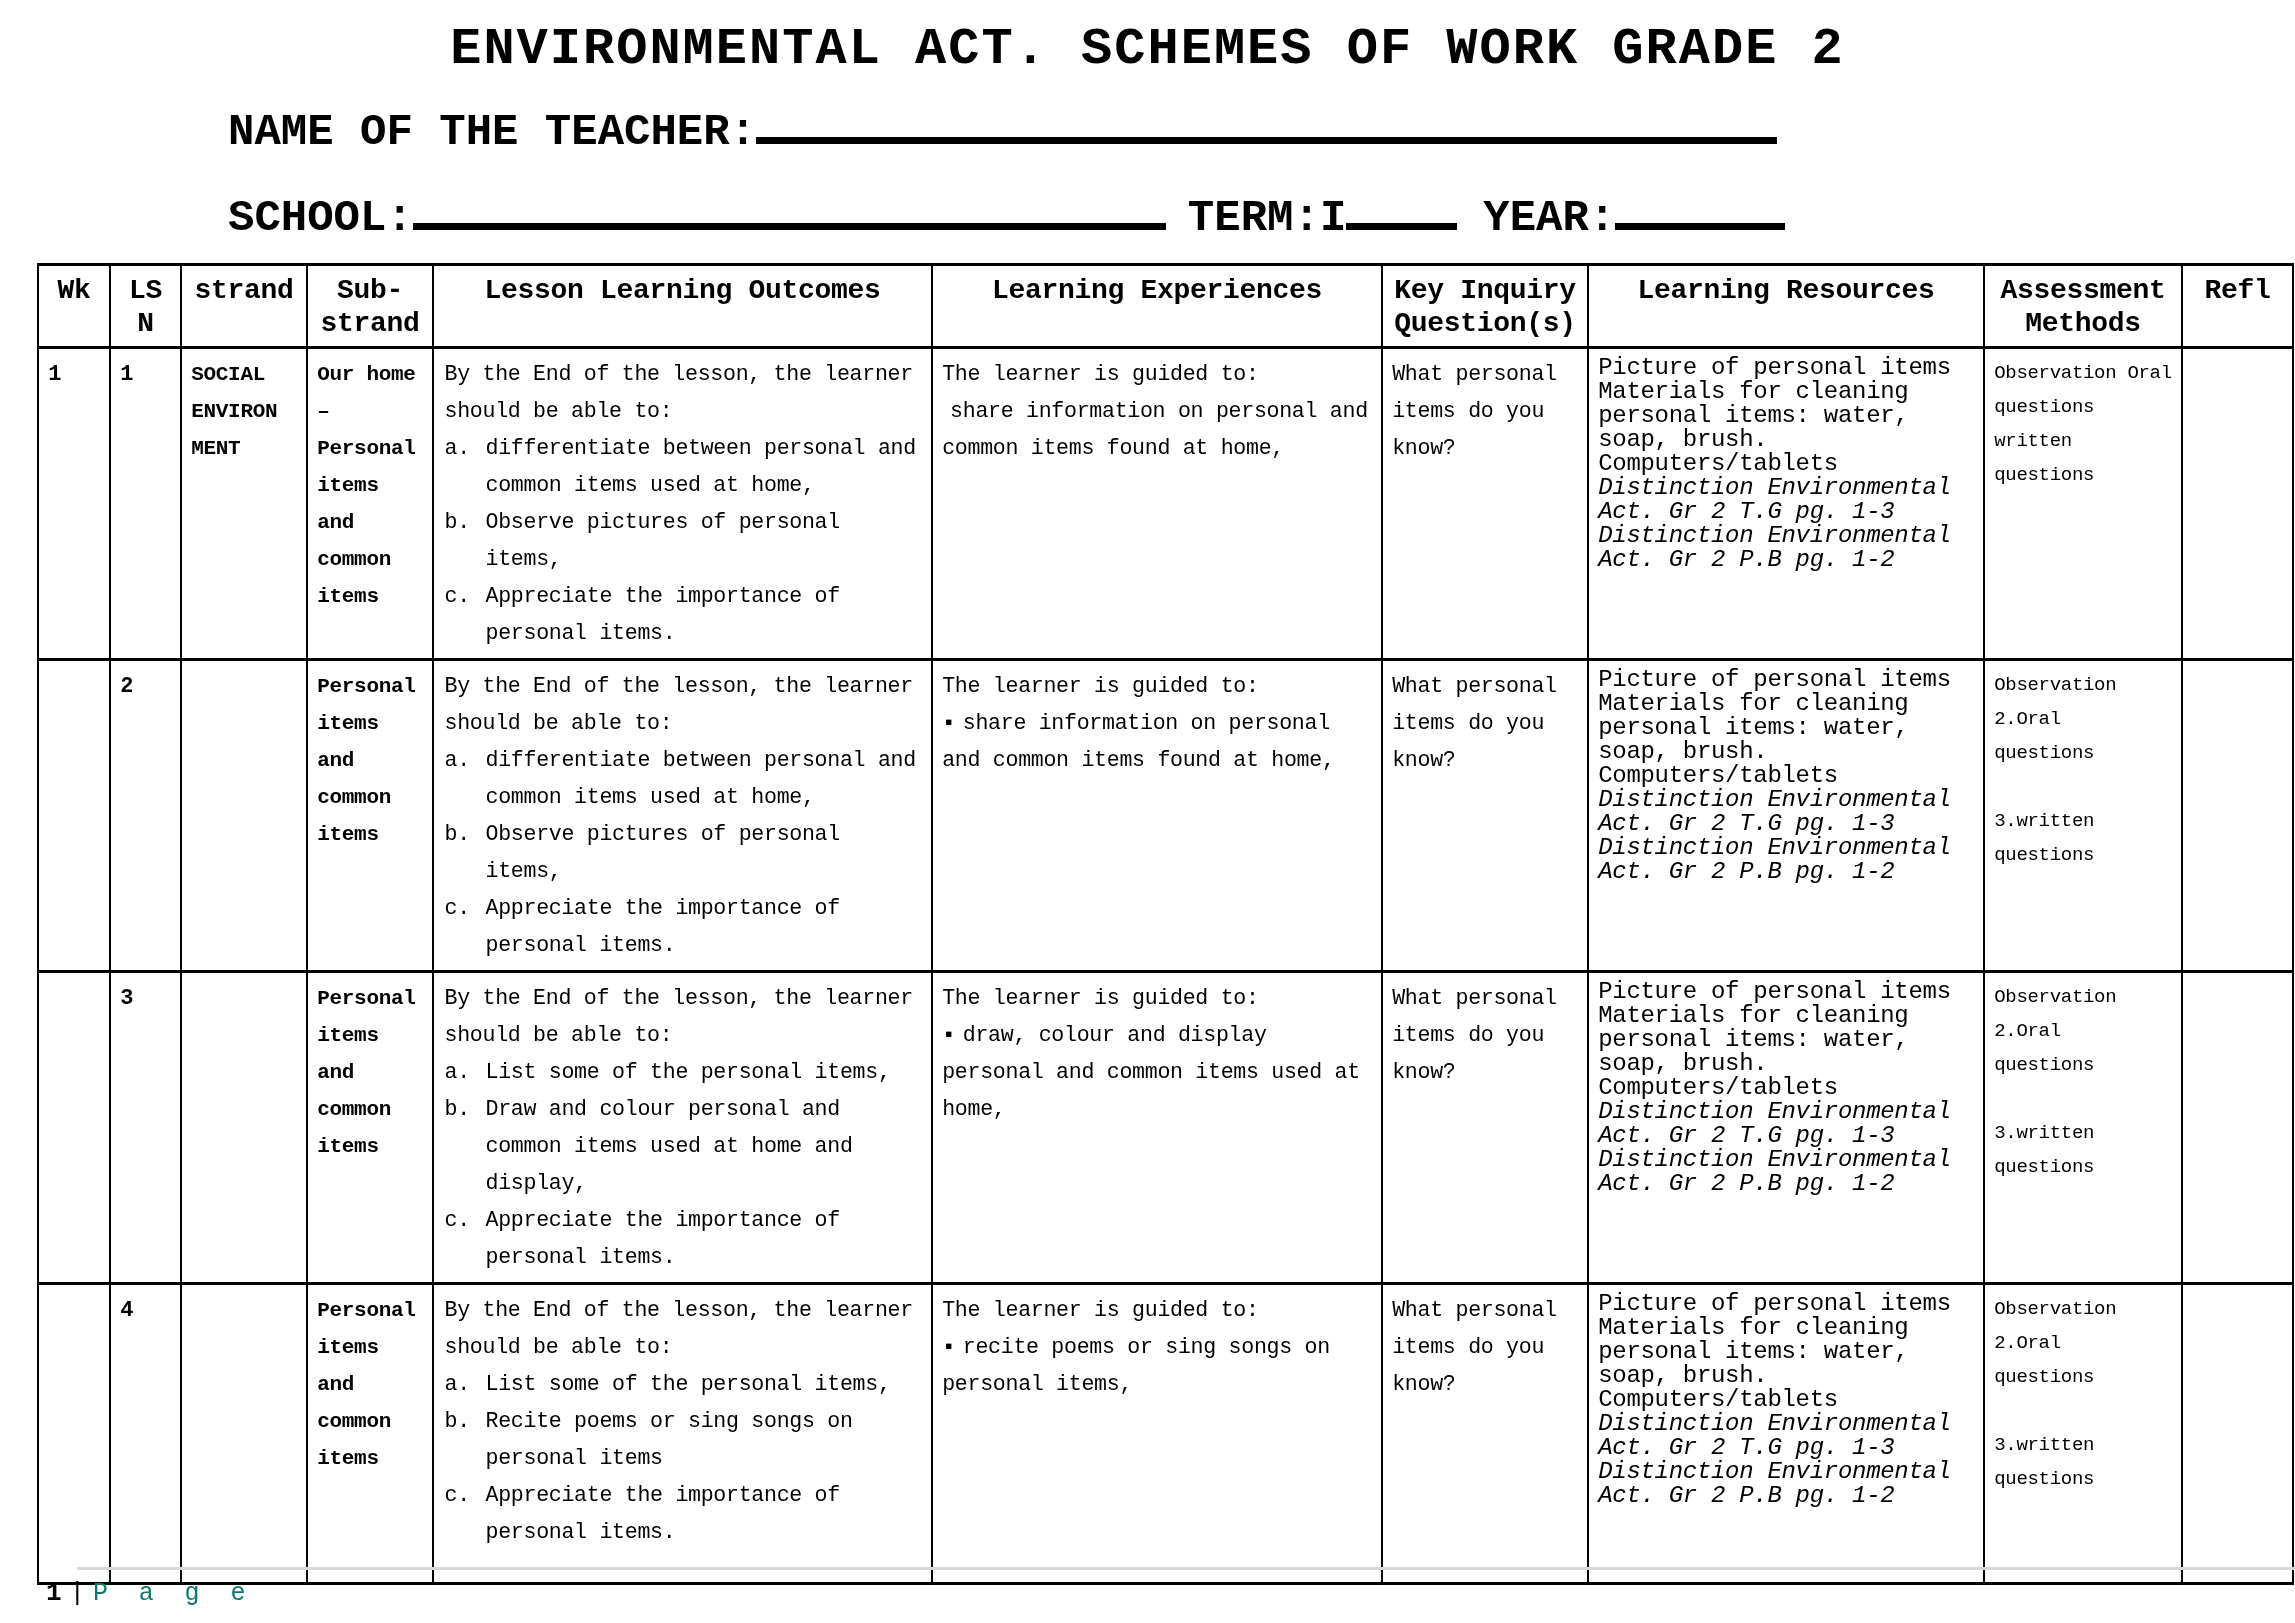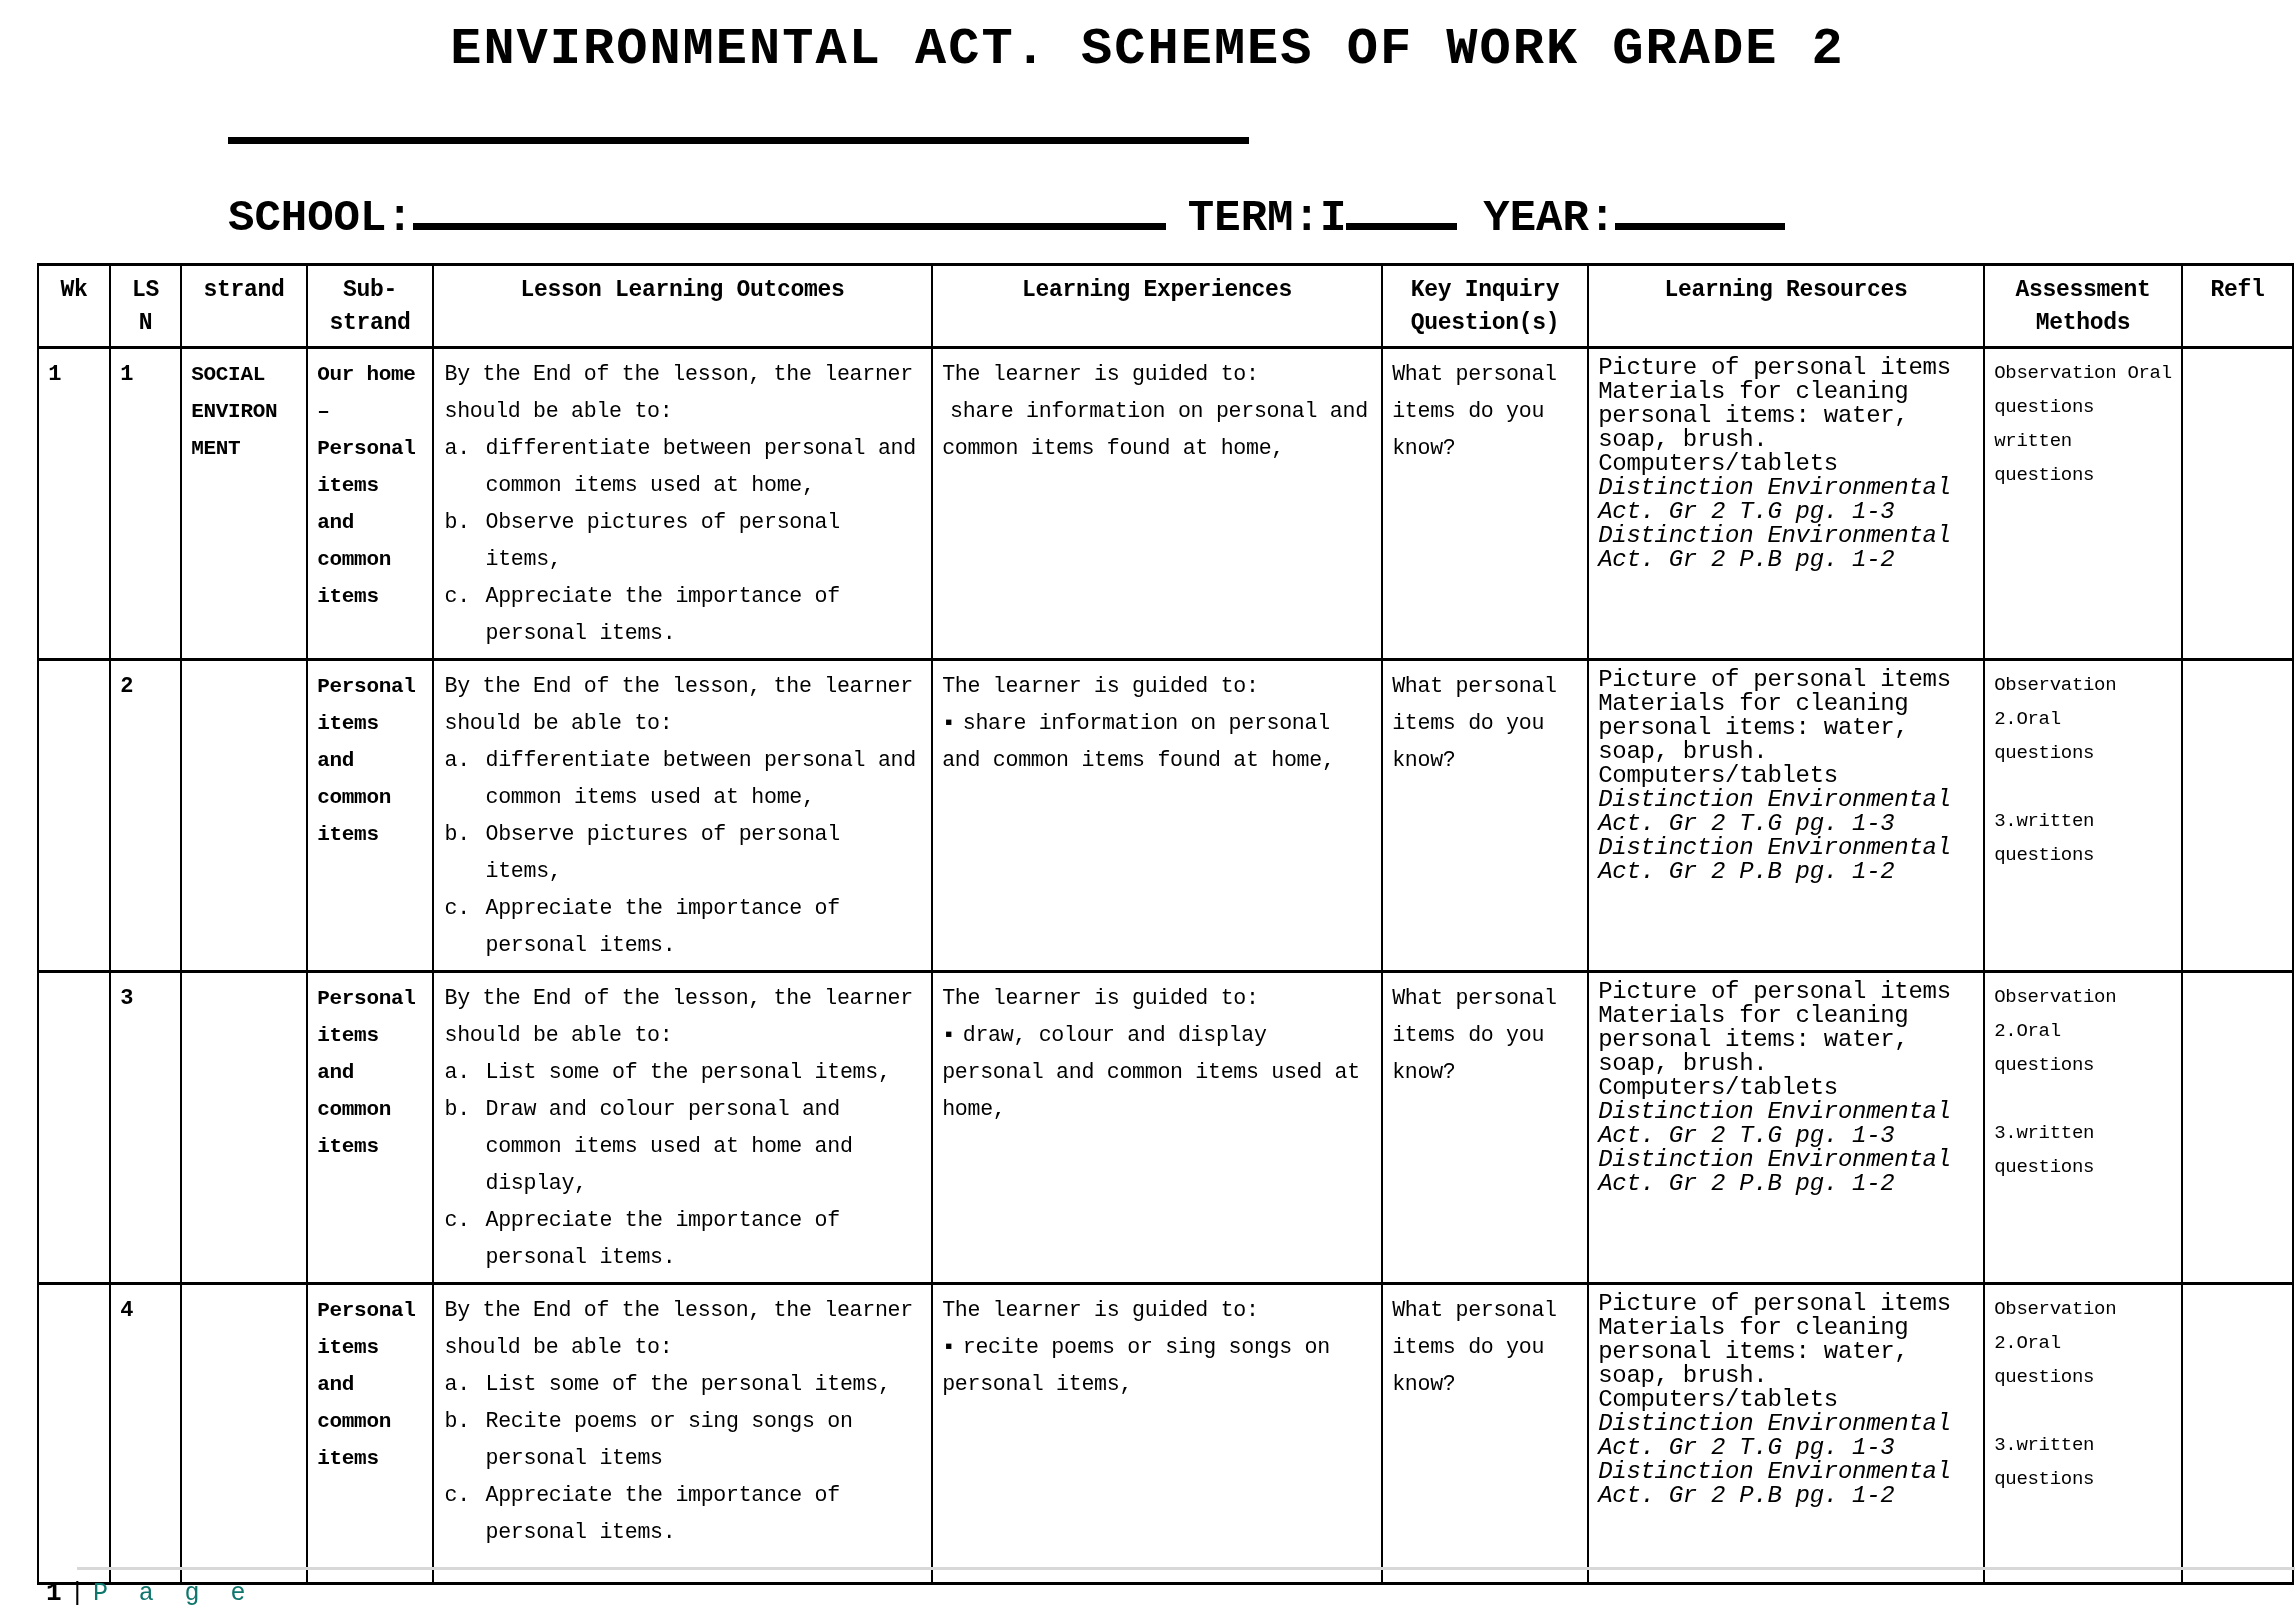--- a/index.html
+++ b/index.html
@@ -26,21 +26,21 @@
   table.sow{
     position:absolute;left:37px;top:263px;width:2255px;
     border-collapse:collapse;table-layout:fixed;letter-spacing:-0.3px;
   }
   .sow th,.sow td{
     border:2px solid #000;border-top-width:3.3px;border-bottom-width:3.3px;
     vertical-align:top;text-align:left;padding:6.5px 9.2px;
     font-size:21.6px;line-height:37px;overflow:hidden;word-wrap:break-word;
   }
   .sow th{
-    text-align:center;font-size:23px;line-height:33px;font-weight:700;padding-top:7.9px;margin-top:18px;
+    text-align:center;font-size:28px;line-height:33px;font-weight:700;padding-top:7.9px;margin-top:18px;
   }
   td.c-wk,td.c-lsn{font-weight:700;font-size:22px;}
   td.c-strand,td.c-sub{font-weight:700;font-size:21px;line-height:37px;}
   td.c-out{padding-left:10.5px;margin-left:47px;}
   .item{display:flex;}
   .item .lt{flex:0 0 41px;}
   .item .tx{flex:1;}
   td.c-res{font-size:24px;line-height:24px;}
   td.c-res .ref{font-style:italic;}
   td.c-res p{margin:0;}
@@ -57,21 +57,21 @@
   .page-footer .pg{color:#0f766e;letter-spacing:7.9px;font-size:25px;}
 </style>
 </head>
 <body>
 
 <div id="page">
 
   <div class="doc-title">ENVIRONMENTAL ACT. SCHEMES OF WORK GRADE 2</div>
 
   <div class="hdr-line" id="teacher-line">
-    <span class="fill-blank blank-teacher"></span>
+    <span>NAME OF THE TEACHER:</span><span class="fill-blank blank-teacher"></span>
   </div>
 
   <div class="hdr-line" id="school-line">
     <span>SCHOOL:</span><span class="fill-blank blank-school"></span><span class="term-label">TERM:</span><span>I</span><span class="fill-blank blank-term"></span><span class="year-label">YEAR:</span><span class="fill-blank blank-year"></span>
   </div>
 
   <table class="sow">
     <colgroup>
       <col style="width:72px">
         <col style="width:71px">

